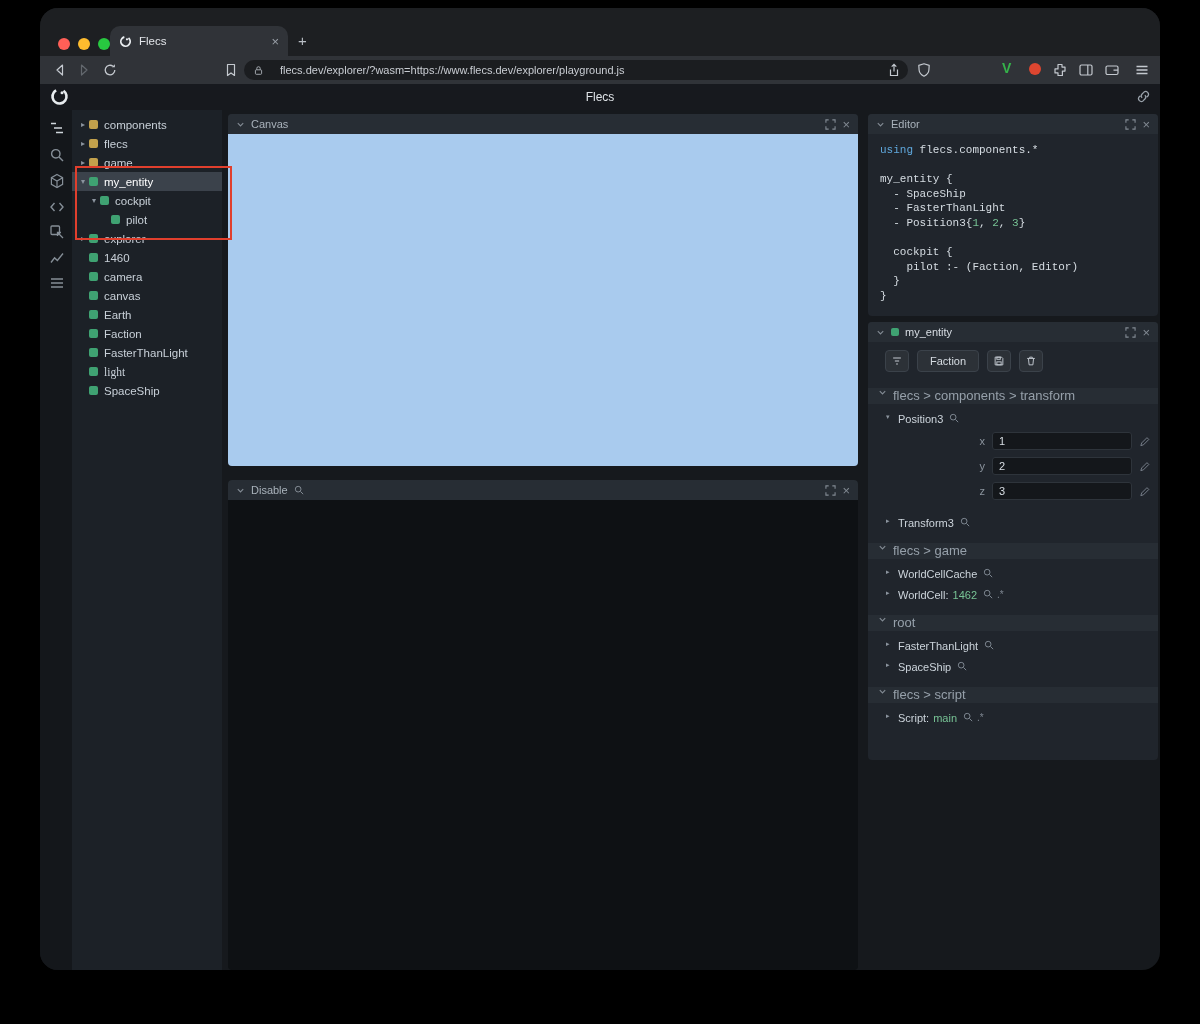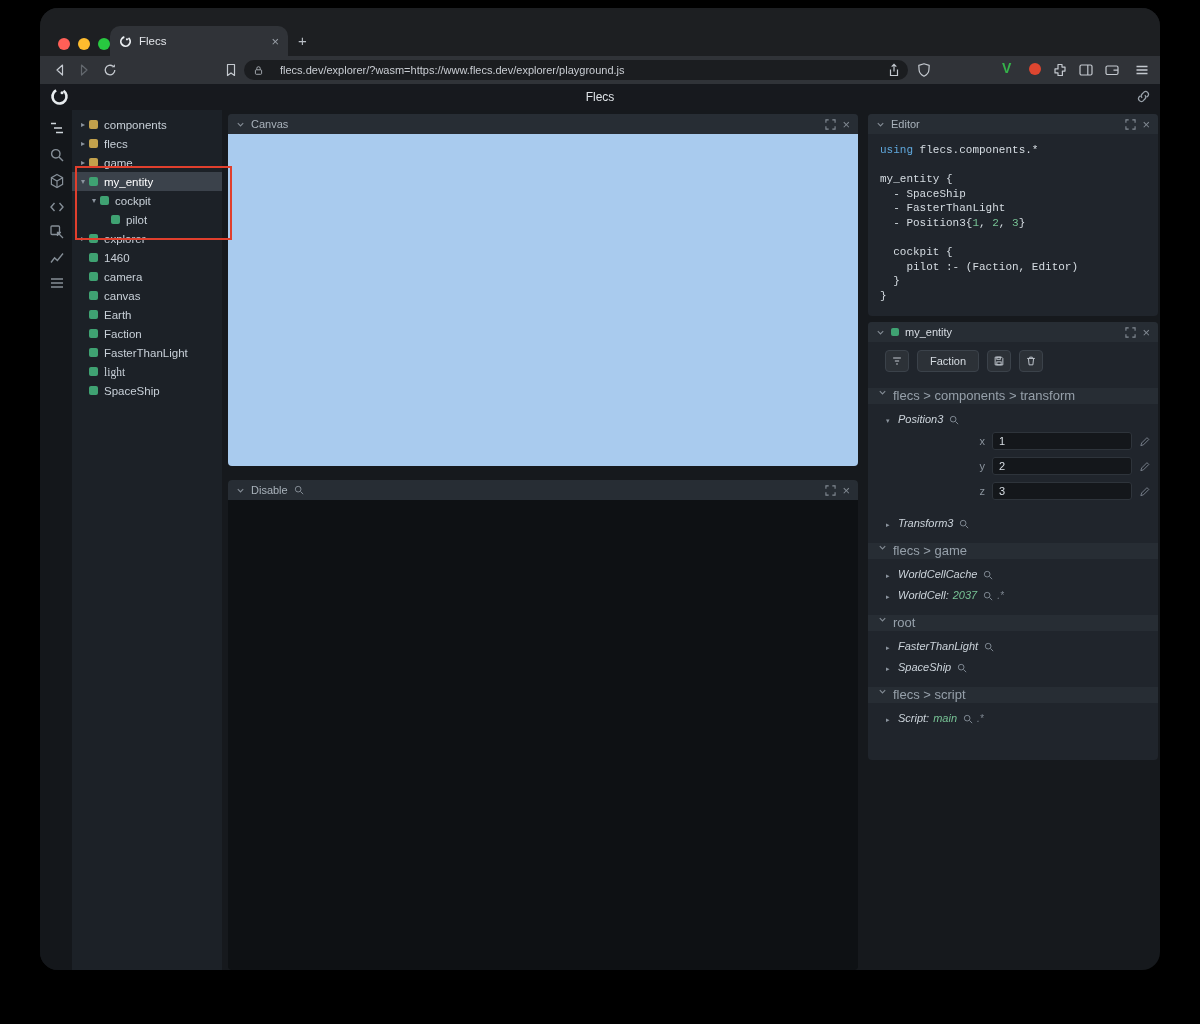--- a/index.html
+++ b/index.html
@@ -67,21 +67,21 @@
 
   
   .toolbar{display:flex;gap:8px;padding:8px 0 0 17px;align-items:center;}
   .btn{height:22px;background:#2c3137;border:1px solid #3b424a;border-radius:4px;color:#d6dce2;font-size:11px;display:flex;align-items:center;justify-content:center;}
   .btn.icon{width:24px;}
   .btn.text{padding:0 12px;}
   .btn svg{color:#c4cad1;}
   .sections{padding-bottom:10px;}
   .sec-header{margin-top:14px;height:16px;background:#272d34;display:flex;align-items:flex-start;gap:6px;padding:0 10px;color:#96a0aa;font-size:13px;}
   .sections .sec-header:first-child{margin-top:16px;}
-  .comp-row{display:flex;align-items:flex-end;margin-top:9px;padding-left:18px;font-size:11px;color:#ccd4db;gap:4px;font-style:italic;}
+  .comp-row{display:flex;align-items:flex-start;margin-top:9px;padding-left:18px;font-size:11px;color:#ccd4db;gap:4px;}
   .field-row + .comp-row{margin-top:17px;}
   .comp-exp{font-size:7px;color:#8b949e;width:8px;}
   .comp-value{color:#77c395;}
   .comp-mag{color:#7d8690;display:flex;margin-left:2px;}
   .comp-suffix{color:#7d8690;font-size:10px;}
   .field-row{display:flex;align-items:center;justify-content:flex-end;gap:7px;margin-top:7px;padding-right:8px;}
   .field-label{color:#8b949e;font-size:11px;}
   .field-input{width:140px;height:18px;background:#14171b;border:1px solid #2e343b;border-radius:3px;color:#d7dde3;font-size:11px;padding:0 6px;font-family:"Liberation Sans",sans-serif;}
   .pencil{color:#7d8690;display:flex;}
   svg{display:block;}
@@ -433,21 +433,21 @@
           <span class="comp-mag">
             <svg width="10" height="10" viewBox="0 0 12 12">
               <circle cx="5" cy="5" r="3.4" fill="none" stroke="currentColor" stroke-width="1.2"></circle>
               <line x1="7.8" y1="7.8" x2="11" y2="11" stroke="currentColor" stroke-width="1.2"></line>
             </svg>
           </span>
         </div>
         <div class="comp-row">
           <span class="comp-exp">▸</span>
           <span class="comp-name">WorldCell:</span>
-          <span class="comp-value">2037</span>
+          <span class="comp-value">1462</span>
           <span class="comp-mag">
             <svg width="10" height="10" viewBox="0 0 12 12">
               <circle cx="5" cy="5" r="3.4" fill="none" stroke="currentColor" stroke-width="1.2"></circle>
               <line x1="7.8" y1="7.8" x2="11" y2="11" stroke="currentColor" stroke-width="1.2"></line>
             </svg>
           </span>
           <span class="comp-suffix">.*</span>
         </div>
         <div class="sec-header">
           <span class="sec-chev" style="color: rgb(130, 138, 147); display: flex;">

